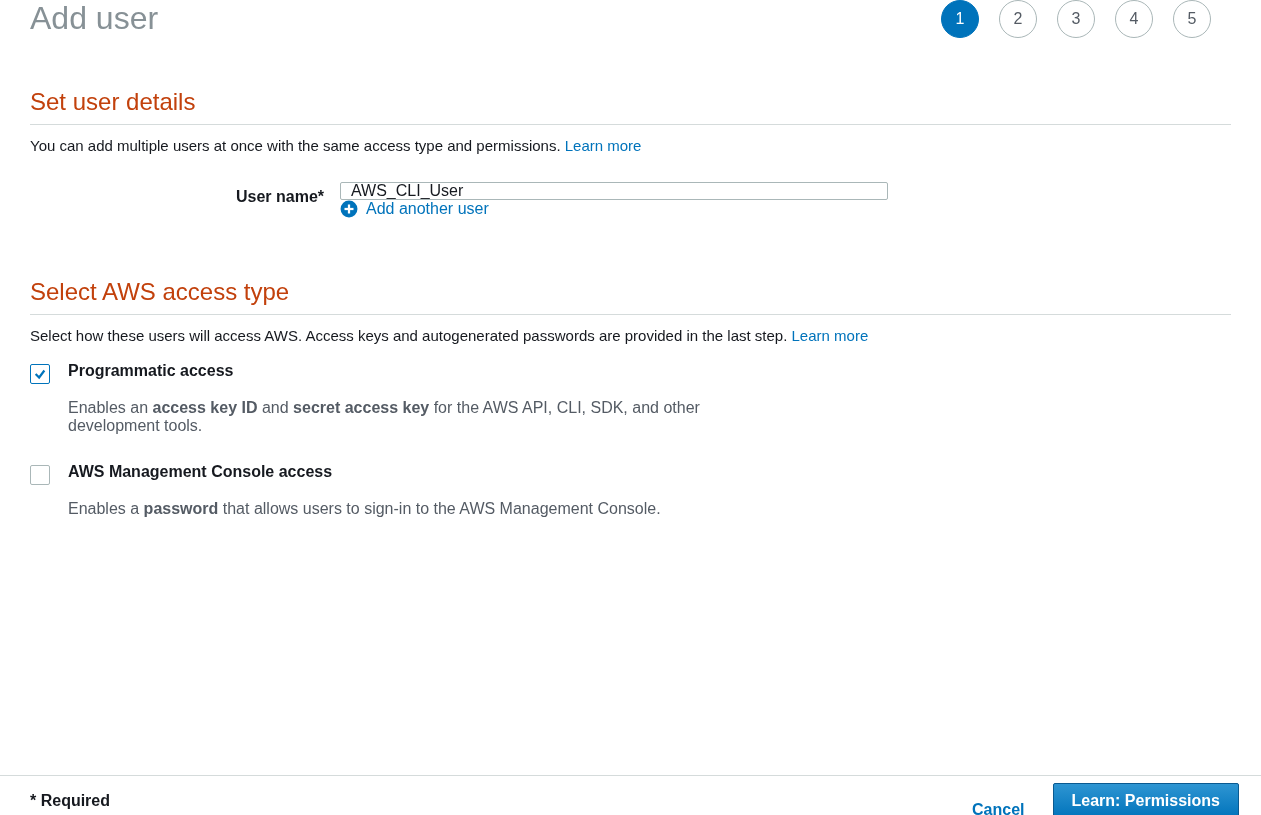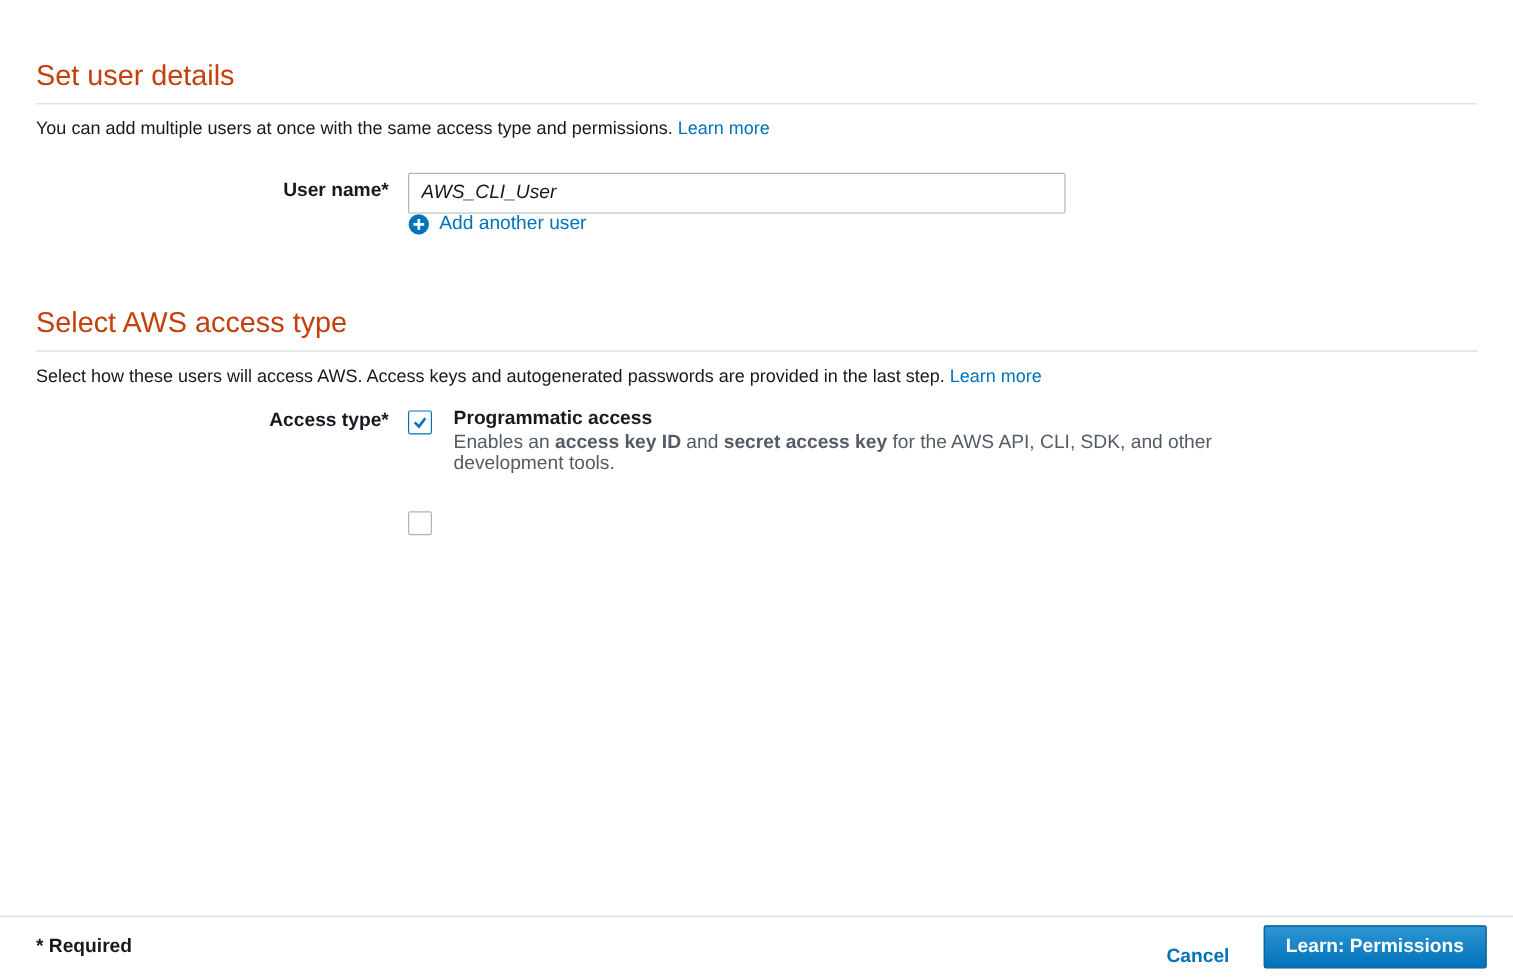--- a/index.html
+++ b/index.html
@@ -89,29 +89,28 @@
     font-weight: 700;
     color: #16191f;
     font-size: 16px;
     padding-top: 6px;
   }
   .form-control-col {
     flex: 1;
   }
   .text-input {
     width: 548px;
-    height: 34px;
+    height: 18px;
     border: 1px solid #aab7b8;
     border-radius: 2px;
     padding: 2px 10px;
     font-size: 16px;
     color: #16191f;
     box-sizing: border-box;
     background: #fff;
-    font-style: italic;
   }
   .add-another-row {
     display: flex;
     align-items: flex-start;
     gap: 8px;
     color: #0073bb;
     cursor: pointer;
     font-size: 16px;
     font-weight: 400;
   }
@@ -145,26 +144,26 @@
   }
   .checkbox-box.checked svg { display: block; }
   .checkbox-box svg { display: none; width: 14px; height: 14px; }
   .checkbox-text {
     margin-left: 18px;
     font-size: 16px;
     color: #16191f;
     max-width: 700px;
   }
   .checkbox-title { font-weight: 700; }
-  .checkbox-desc { color: #545b64; margin-top: 2px; }
+  .checkbox-desc { color: #545b64; margin-top: 19px; }
   .access-type-options > div + div { margin-top: 28px; }
 
   .footer-bar {
     position: absolute;
-    bottom: 12px;
+    bottom: 0;
     left: 0;
     right: 0;
     border-top: 1px solid #d5dbdb;
     padding: 10px 22px 0 30px;
     display: flex;
     align-items: center;
     justify-content: space-between;
     height: 40px;
     box-sizing: border-box;
     background: #fff;
@@ -195,20 +194,30 @@
     font-weight: 700;
     padding: 8px 18px;
     cursor: pointer;
   }
 </style>
 </head>
 <body>
 
 <div class="page">
 
+  <div class="header-row">
+    <h1 class="page-title">Add user</h1>
+    <div class="step-circles">
+      <div class="step-circle active">1</div>
+      <div class="step-circle">2</div>
+      <div class="step-circle">3</div>
+      <div class="step-circle">4</div>
+      <div class="step-circle">5</div>
+    </div>
+  </div>
 
   <h2 class="section-title">Set user details</h2>
   <hr class="section-hr">
   <p class="section-desc">
     <span>You can add multiple users at once with the same access type and permissions. </span><span class="link">Learn more</span>
   </p>
 
   <div class="form-row">
     <div class="form-label-col">User name*</div>
     <div class="form-control-col">
@@ -226,41 +235,46 @@
     </div>
   </div>
 
   <h2 class="section-title" style="padding-top:60px;">Select AWS access type</h2>
   <hr class="section-hr">
   <p class="section-desc">
     <span>Select how these users will access AWS. Access keys and autogenerated passwords are provided in the last step. </span><span class="link">Learn more</span>
   </p>
 
   <div class="form-row" style="margin-top:18px;">
-    <div class="form-label-col" style="padding-top:2px;">Access type*</div>
     <div class="form-control-col access-type-options">
 
       <div class="checkbox-row">
         <span class="checkbox-box checked">
           <svg viewBox="0 0 16 16">
               <polyline points="3,8 7,12 13,4" fill="none" stroke="#0073bb" stroke-width="2.5"></polyline>
             </svg>
         </span>
         <div class="checkbox-text">
           <div class="checkbox-title">Programmatic access</div>
           <div class="checkbox-desc">
             <span>Enables an </span><b>access key ID</b><span> and </span><b>secret access key</b><span> for the AWS API, CLI, SDK, and other development tools.</span>
           </div>
         </div>
       </div>
 
       <div class="checkbox-row">
         <span class="checkbox-box">
           
         </span>
+        <div class="checkbox-text">
+          <div class="checkbox-title">AWS Management Console access</div>
+          <div class="checkbox-desc">
+            <span>Enables a </span><b>password</b><span></span><b></b><span> that allows users to sign-in to the AWS Management Console.</span>
+          </div>
+        </div>
       </div>
 
     </div>
   </div>
 
 </div>
 
 <div class="footer-bar">
   <div class="required-note">* Required</div>
   <div class="footer-actions">

